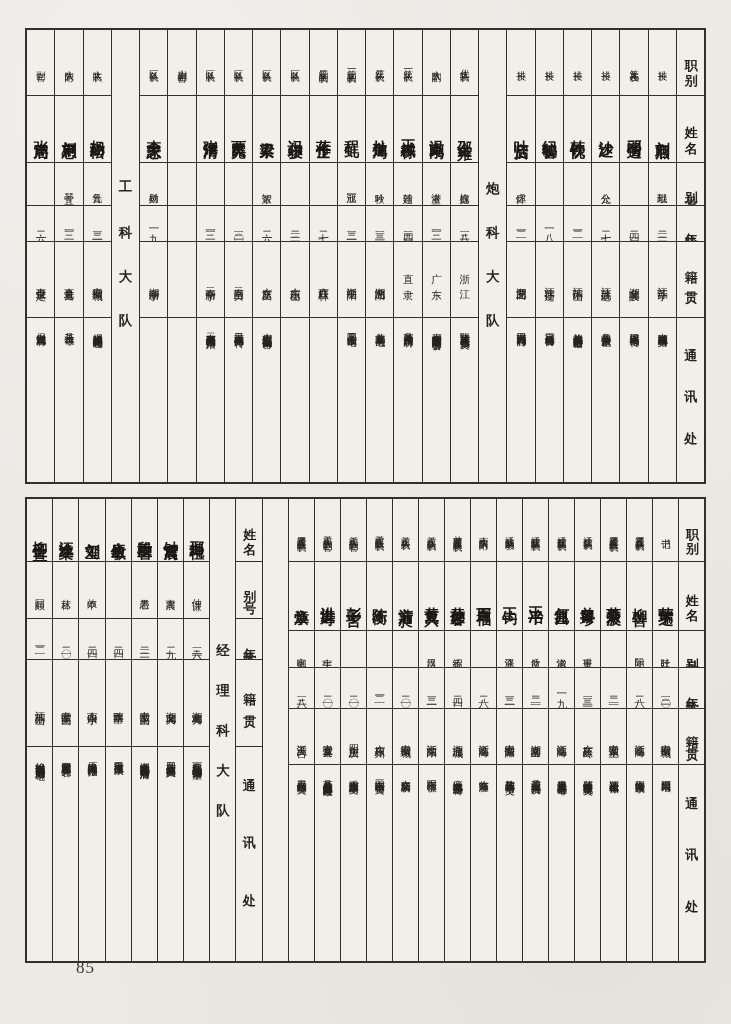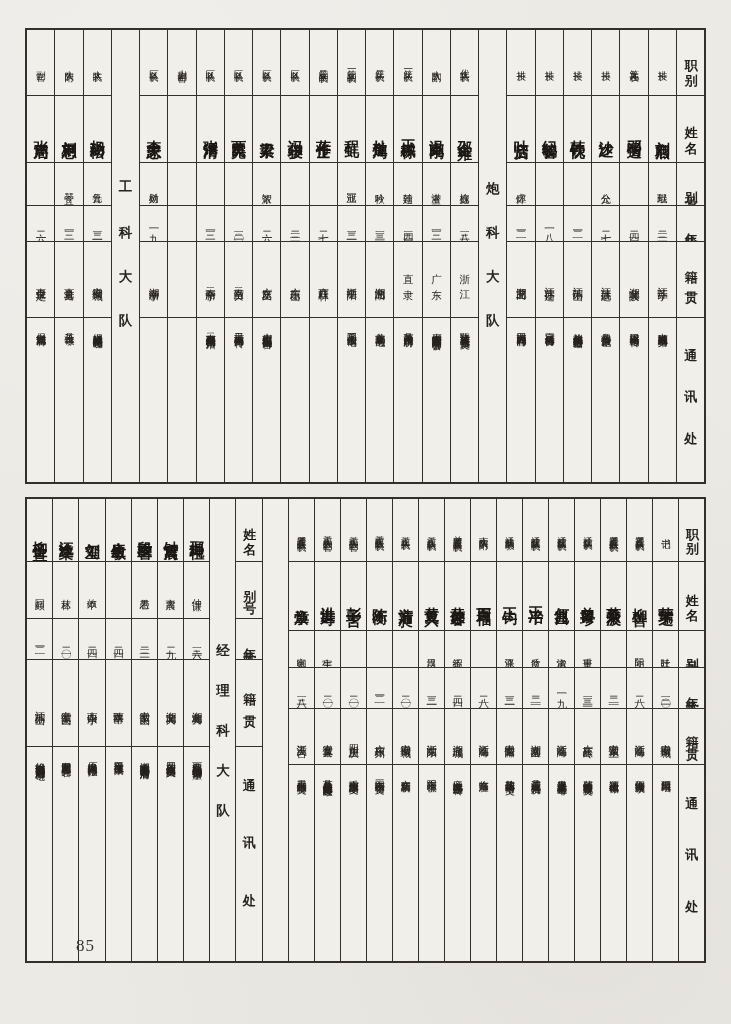--- a/index.html
+++ b/index.html
@@ -107,21 +107,21 @@
   #btl .hdr.c-age .vt{letter-spacing:3px;}
   #btl .hdr.c-origin .vt{letter-spacing:22px;}
   #btl .hdr.c-addr .vt{letter-spacing:58px;}
   .hdr.c-addr{padding-top:0;}
   
   .grp{flex:1;border-bottom:none;}
   .grp .vt{font-size:13.5px;font-weight:bold;letter-spacing:44px;}
   #btl .grp .vt{letter-spacing:40px;}
   .page-num{
     position:absolute;
-    left:76px;top:936px;
+    left:76px;top:958px;
     font-family:"Liberation Serif",serif;
     font-size:17px;
     color:#3a3631;
     letter-spacing:1px;
   }
 </style>
 </head>
 <body>
 
 <div class="sheet-noise"></div>

